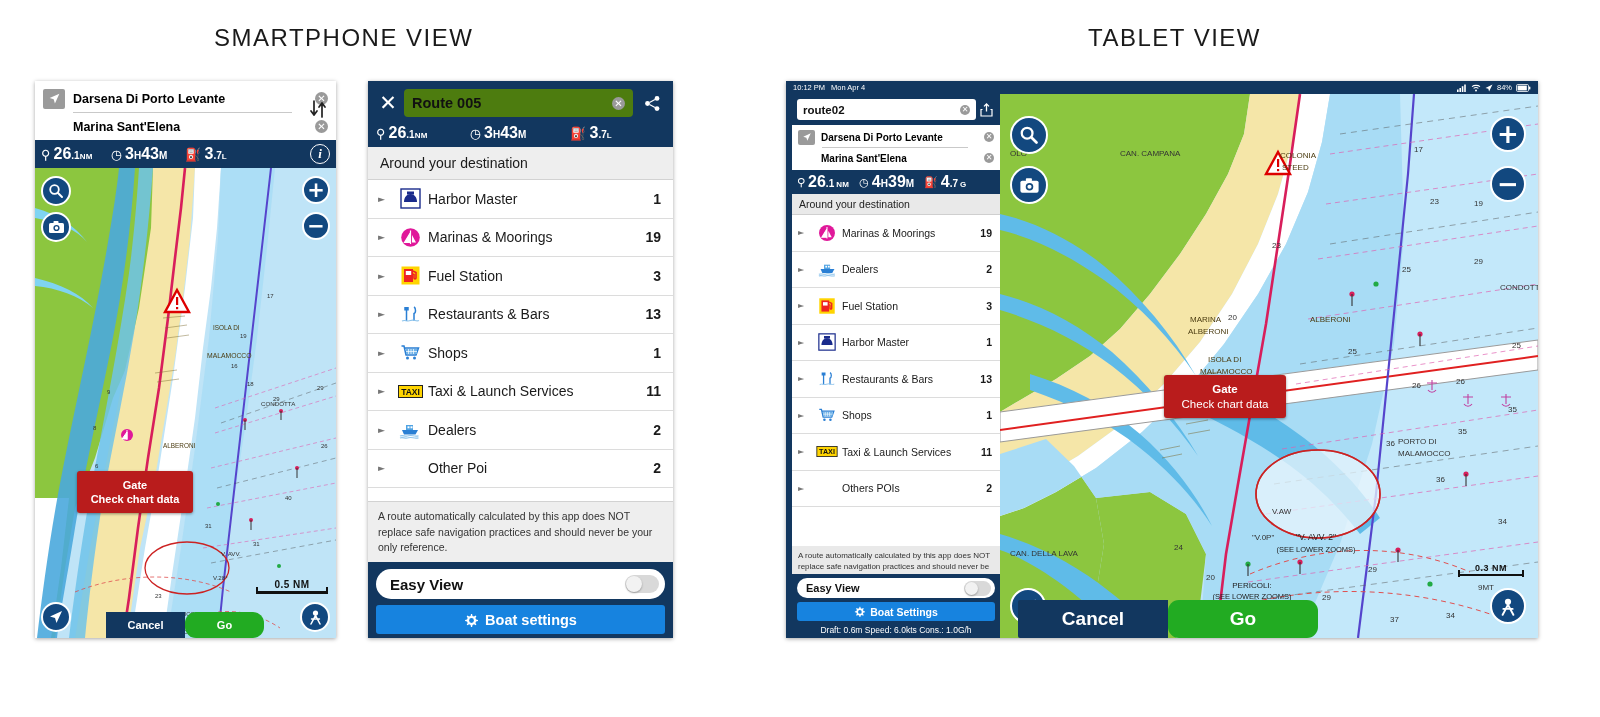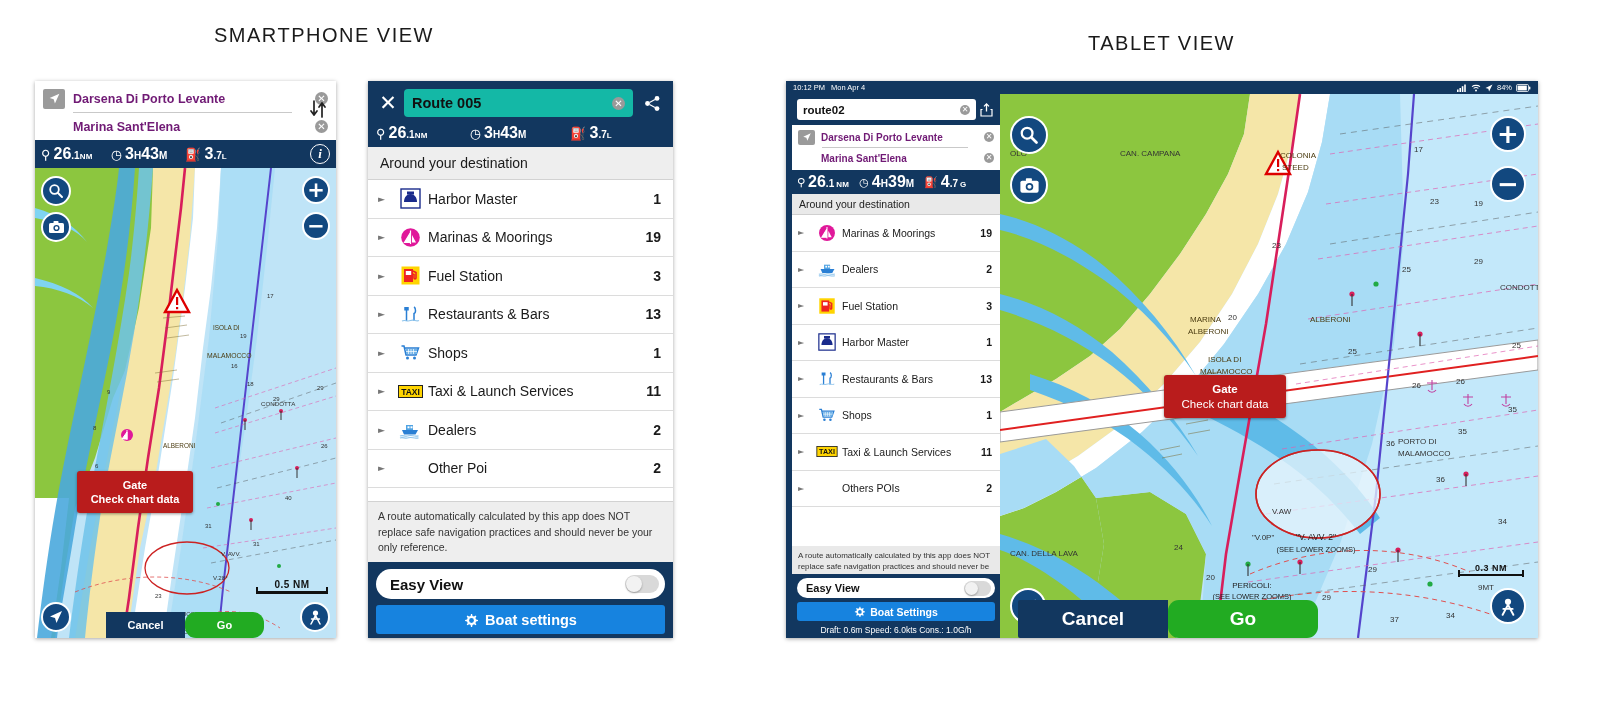--- a/index.html
+++ b/index.html
@@ -6,28 +6,28 @@
   body {
     width: 1600px; height: 717px;
     background: #ffffff;
     font-family: "Liberation Sans", sans-serif;
     overflow: hidden;
     position: relative;
   }
 
   .view-title {
     position: absolute;
-    font-size: 20px;
+    font-size: 24px;
     font-weight: 400;
     color: #1a1a1a;
     letter-spacing: 1.5px;
     white-space: nowrap;
   }
   #title-phone { left: 214px; top: 24px; }
-  #title-tablet { left: 1088px; top: 32px; text-align: center; }
+  #title-tablet { left: 1088px; top: 24px; text-align: center; }
 
   
   .chartmap {
     position: absolute;
     overflow: hidden;
     background: #bfe4f7;
   }
 
   
   #phone {
@@ -55,21 +55,21 @@
   }
   .nav-sq {
     width: 22px; height: 20px;
     background: #9a9a9a;
     border-radius: 2px;
     display: flex; align-items: center; justify-content: center;
     margin-right: 8px; flex: 0 0 auto;
   }
   .nav-sq svg { width: 13px; height: 13px; }
   .wp-text {
-    color: #701a75; font-size: 12.5px; font-weight: bold;
+    color: #000000; font-size: 12.5px; font-weight: bold;
     flex: 1 1 auto; white-space: nowrap; overflow: hidden;
   }
   .wp-text.indent { margin-left: 30px; }
   .clear-x {
     width: 13px; height: 13px; border-radius: 50%;
     background: #9a9a9a; color: #fff;
     font-size: 10px; line-height: 13px; text-align: center;
     flex: 0 0 auto; font-family: "DejaVu Sans", sans-serif;
   }
   .swap-btn {
@@ -152,21 +152,21 @@
     box-shadow: 0 1px 4px rgba(0,0,0,.35);
     overflow: hidden;
     display: flex; flex-direction: column;
   }
   .rp-head {
     background: #12375f; padding: 8px 10px 6px 8px;
     display: flex; align-items: center;
   }
   .rp-x { color:#fff; font-size: 21px; font-weight: 300; width: 24px; text-align:center; font-family:"DejaVu Sans",sans-serif; }
   .rp-field {
-    flex: 1 1 auto; background: #14b8a6; border-radius: 4px;
+    flex: 1 1 auto; background: #4d7c0f; border-radius: 4px;
     height: 28px; margin: 0 8px 0 4px;
     display: flex; align-items: center; padding: 0 8px; gap: 28px;
   }
   .rp-field .val { flex: 1 1 auto; font-size: 14.5px; font-weight: bold; color: #111; }
   .rp-share { color:#fff; width: 22px; display:flex; align-items:center; justify-content:center; }
 
   .rp-statbar { background: #12375f; height: 24px; display:flex; align-items:center; padding: 0 8px 4px 8px; color:#fff; }
   .rp-section {
     background: #eeeeee; border-bottom: 1px solid #d2d2d2;
     padding: 8px 12px; font-size: 14px; color: #1a1a1a;

